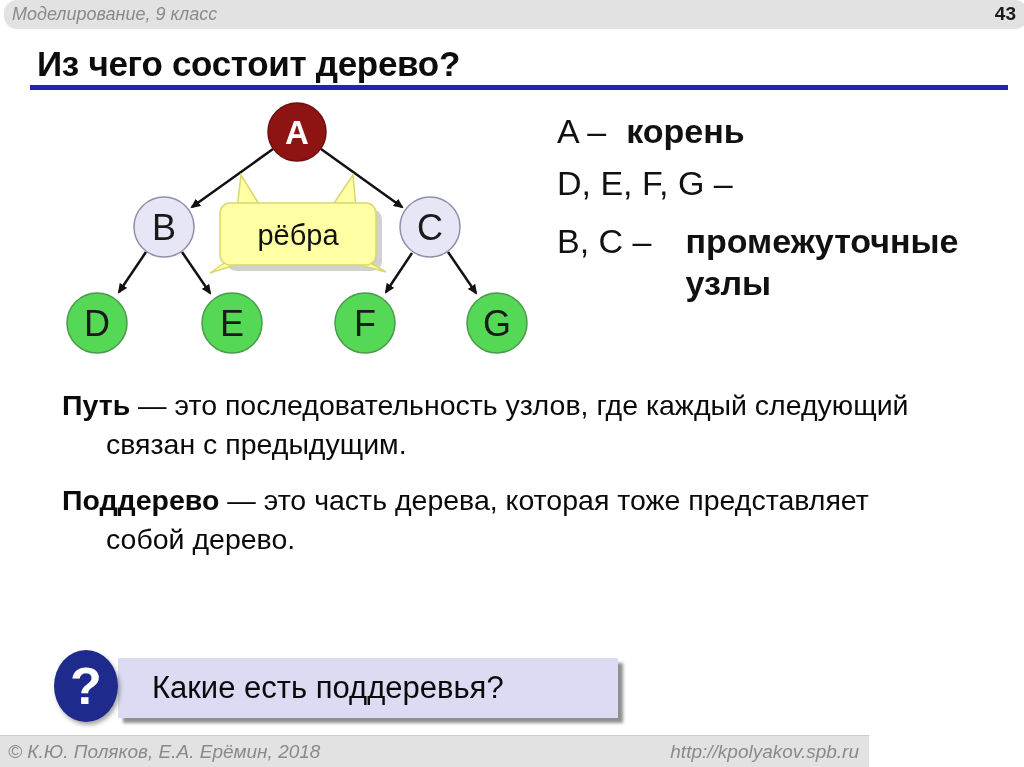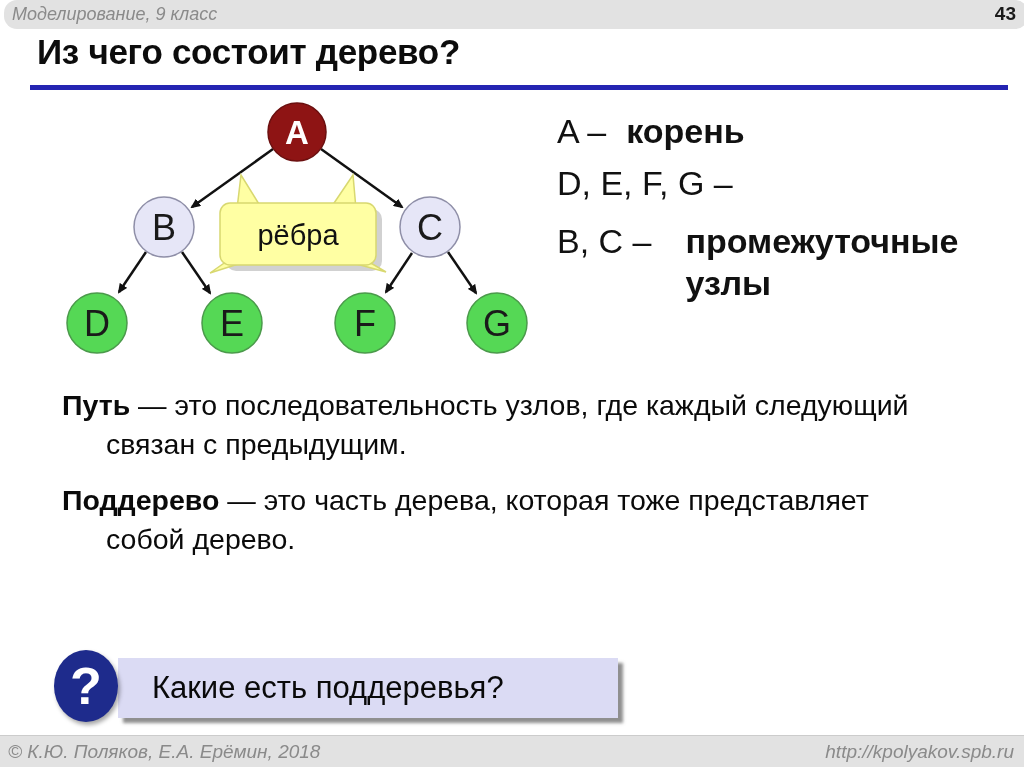--- a/index.html
+++ b/index.html
@@ -9,21 +9,21 @@
     font-family:"Liberation Sans", sans-serif; color:#111;
   }
   .abs { position:absolute; }
 
   
   .header-bar { top:0; left:4px; width:1024px; height:29px; background:#e2e2e2;border-radius:13px; }
   .subject { left:8px; top:4px; font-size:18px; font-style:italic; color:#8a8a8a; }
   .page-num { right:12px; top:3px; font-size:19px; font-weight:bold; color:#1a1a1a; }
 
   
-  .slide-title { left:37px; top:32px; font-size:35px; font-weight:bold; color:#0c0c0c; letter-spacing:-0.3px; }
+  .slide-title { left:37px; top:44px; font-size:35px; font-weight:bold; color:#0c0c0c; letter-spacing:-0.3px; }
   .title-underline { left:30px; top:85px; width:978px; height:5px; background:#2424b2; }
 
   
   .tree-wrap { left:40px; top:95px; }
   .edge { stroke:#111; stroke-width:2.5px; }
   .node-circle { stroke-width:1.5px; }
   .node-letter { font-size:36px; fill:#1a1a1a; text-anchor:middle; }
   .root-letter { font-size:33px; font-weight:bold; fill:#ffffff; text-anchor:middle; }
   .bubble-part { fill:#ffffa3; stroke:#d8d870; stroke-width:1.5px; }
   .bubble-shadow { fill:#b9b9b9; opacity:0.65; }
@@ -49,21 +49,21 @@
     font-size:31px; color:#0a0a0a; z-index:1;
   }
   .q-icon {
     left:54px; top:650px; width:64px; height:72px; background:#1e2b8c;
     border-radius:50%; z-index:2; display:flex; align-items:center; justify-content:center;
     color:#fff; font-size:52px; font-weight:bold;
     box-shadow:2px 3px 4px rgba(0,0,0,0.35);
   }
 
   
-  .footer-bar { top:735px; left:0; width:1024px; height:32px; background:#e2e2e2; border-top:1px solid #cccccc; }
+  .footer-bar { top:735px; left:0; width:869px; height:32px; background:#e2e2e2; border-top:1px solid #cccccc; }
   .footer-text { font-size:19px; font-style:italic; color:#8a8a8a; top:5px; }
   .copyright { left:8px; }
   .site-url { right:10px; }
 </style>
 </head>
 <body>
 
 <div class="abs header-bar">
   <div class="abs subject">Моделирование, 9 класс</div>
   <div class="abs page-num">43</div>

